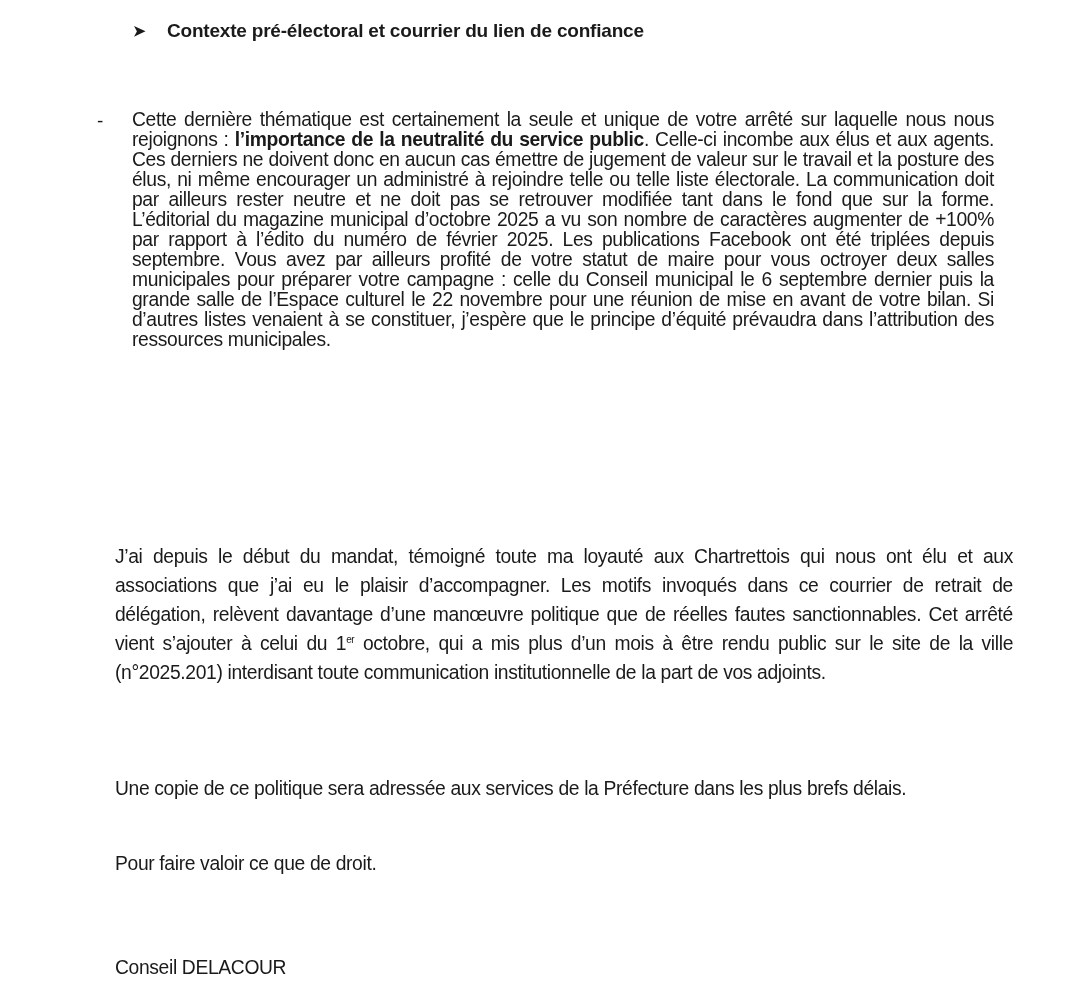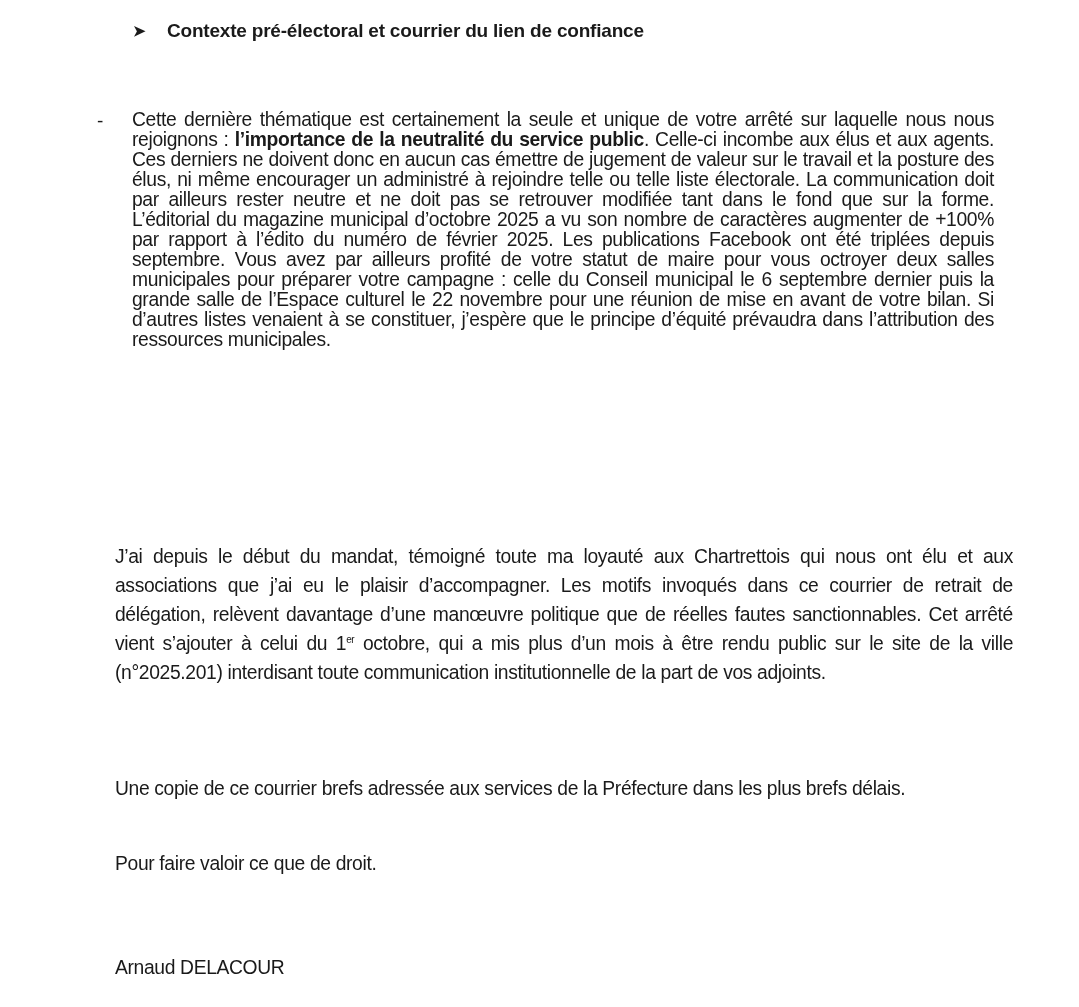--- a/index.html
+++ b/index.html
@@ -39,17 +39,17 @@
   <span>Contexte pré-électoral et courrier du lien de confiance</span>
 </div>
 
 <div class="bullet-block">
   <span class="bullet-dash">-</span>
   <div class="bullet-text"><span>Cette dernière thématique est certainement la seule et unique de votre arrêté sur laquelle nous nous rejoignons : </span><span class="bold">l’importance de la neutralité du service public</span><span>. Celle-ci incombe aux élus et aux agents. Ces derniers ne doivent donc en aucun cas émettre de jugement de valeur sur le travail et la posture des élus, ni même encourager un administré à rejoindre telle ou telle liste électorale. La communication doit par ailleurs rester neutre et ne doit pas se retrouver modifiée tant dans le fond que sur la forme. L’éditorial du magazine municipal d’octobre 2025 a vu son nombre de caractères augmenter de +100% par rapport à l’édito du numéro de février 2025. Les publications Facebook ont été triplées depuis septembre. Vous avez par ailleurs profité de votre statut de maire pour vous octroyer deux salles municipales pour préparer votre campagne : celle du Conseil municipal le 6 septembre dernier puis la grande salle de l’Espace culturel le 22 novembre pour une réunion de mise en avant de votre bilan. Si d’autres listes venaient à se constituer, j’espère que le principe d’équité prévaudra dans l’attribution des ressources municipales.</span></div>
 </div>
 
 <div class="para p1"><span>J’ai depuis le début du mandat, témoigné toute ma loyauté aux Chartrettois qui nous ont élu et aux associations que j’ai eu le plaisir d’accompagner. Les motifs invoqués dans ce courrier de retrait de délégation, relèvent davantage d’une manœuvre politique que de réelles fautes sanctionnables. Cet arrêté vient s’ajouter à celui du 1</span><sup>er</sup><span> octobre, qui a mis plus d’un mois à être rendu public sur le site de la ville (n°2025.201) interdisant toute communication institutionnelle de la part de vos adjoints.</span></div>
 
-<div class="para p2">Une copie de ce courrier brefs adressée aux services de la Préfecture dans les plus brefs délais.</div>
+<div class="para p2">Une copie de ce politique sera adressée aux services de la Préfecture dans les plus brefs délais.</div>
 
 <div class="para p3">Pour faire valoir ce que de droit.</div>
 
-<div class="para sig">Arnaud DELACOUR</div>
+<div class="para sig">Conseil DELACOUR</div>
 
 </body></html>

